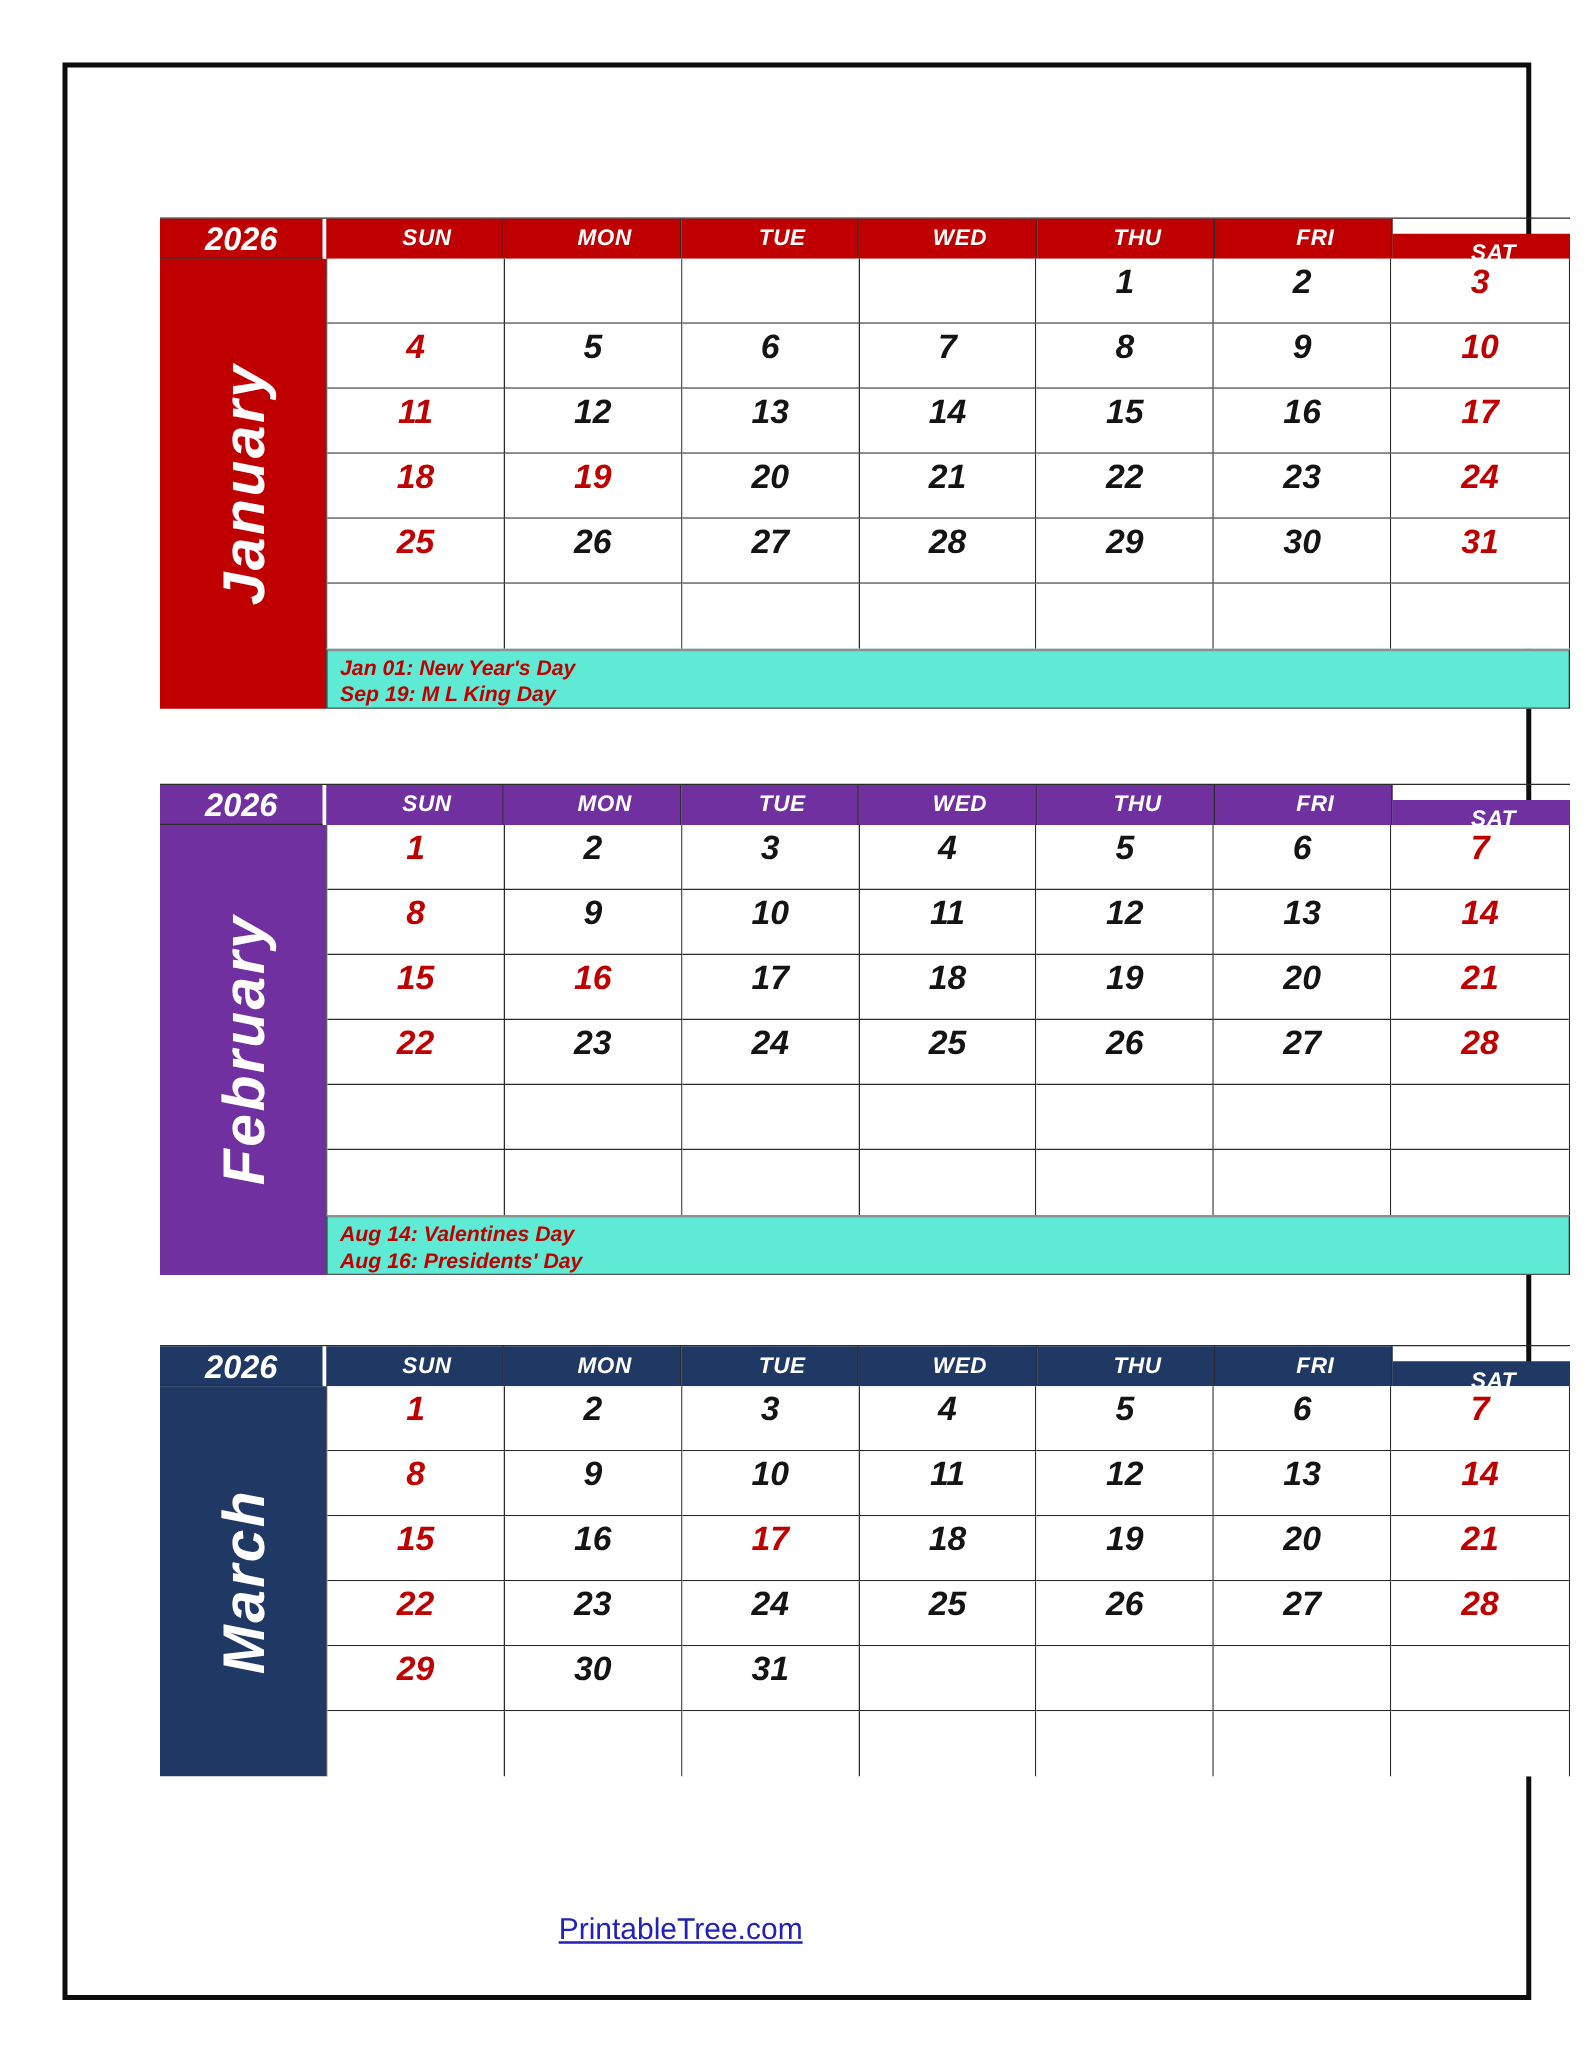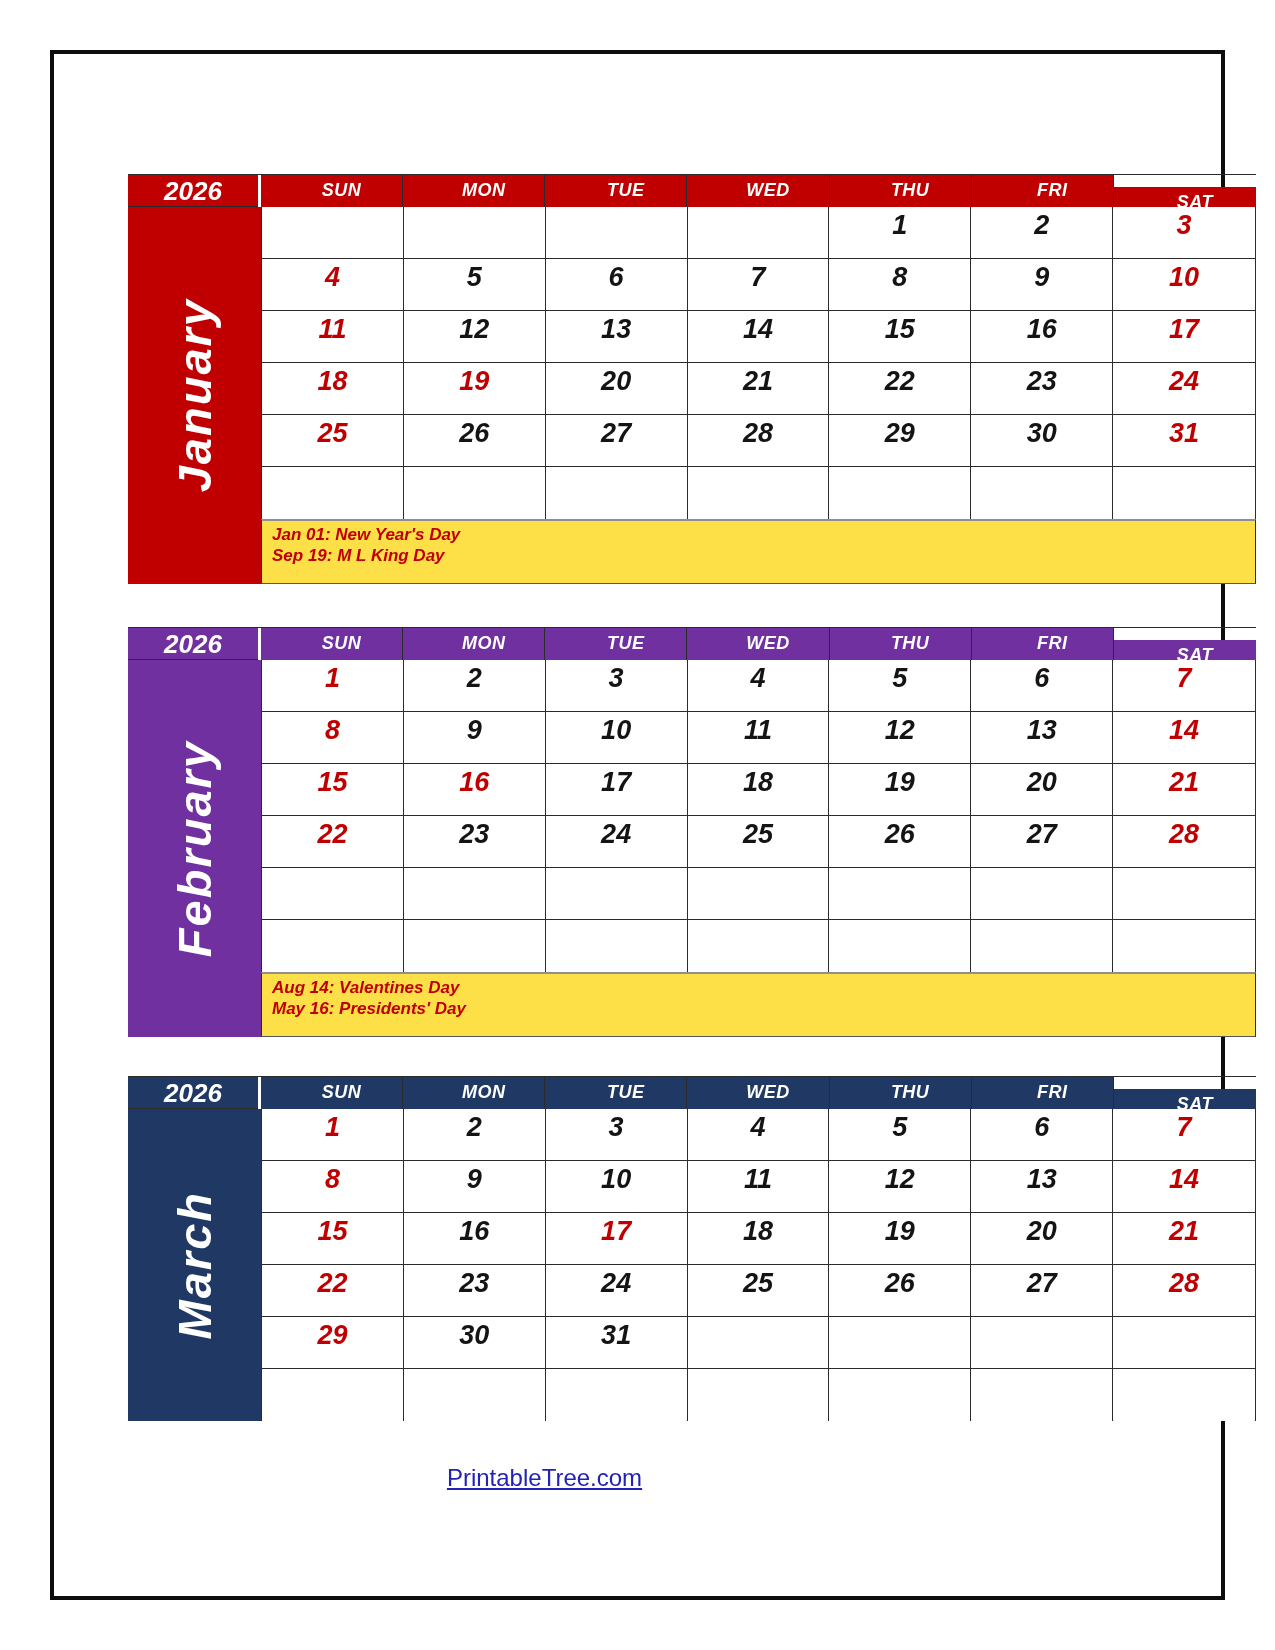--- a/index.html
+++ b/index.html
@@ -94,38 +94,38 @@
     font-weight: bold;
     font-size: 27px;
     color: #141414;
     background: #ffffff;
   }
   .date-cell:nth-child(7n) { border-right: none; }
   .date-cell.red { color: #c00000; }
   .grid .date-cell:nth-last-child(-n+7) { border-bottom: none; }
 
   .holidays {
-    height: 65px;
-    background: #fde047;
+    height: 48px;
+    background: #5eead4;
     border-top: 2.5px solid #8f8f8f;
     border-bottom: 1.5px solid #555555;
     border-right: 1.5px solid #2b2b2b;
     border-left: 1.5px solid #2b2b2b;
     padding: 3px 0 0 10px;
   }
   .holiday-line {
     color: #c00000;
     font-weight: bold;
     font-size: 17px;
     line-height: 21px;
   }
 
   .footer {
     position: absolute;
-    left: 0; top: 1464px;
+    left: 0; top: 1530px;
     width: 1089px;
     text-align: center;
   }
   .footer a {
     font-size: 24px;
     color: #2222b8;
     text-decoration: underline;
     cursor: pointer;
   }
 </style>
@@ -261,21 +261,21 @@
             <div class="date-cell"></div>
             <div class="date-cell"></div>
             <div class="date-cell"></div>
             <div class="date-cell"></div>
             <div class="date-cell"></div>
             <div class="date-cell"></div>
             <div class="date-cell"></div>
           </div>
         <div class="holidays">
             <div class="holiday-line">Aug 14: Valentines Day</div>
-            <div class="holiday-line">May 16: Presidents' Day</div>
+            <div class="holiday-line">Aug 16: Presidents' Day</div>
           </div>
       </div>
     </div>
   </div>
 
   <div class="month-table month-mar" style="--theme: #1f3864;">
     <div class="header-row">
       <div class="year-cell">2026</div>
       <div class="day-cells">
           <div class="day-cell">SUN</div>

